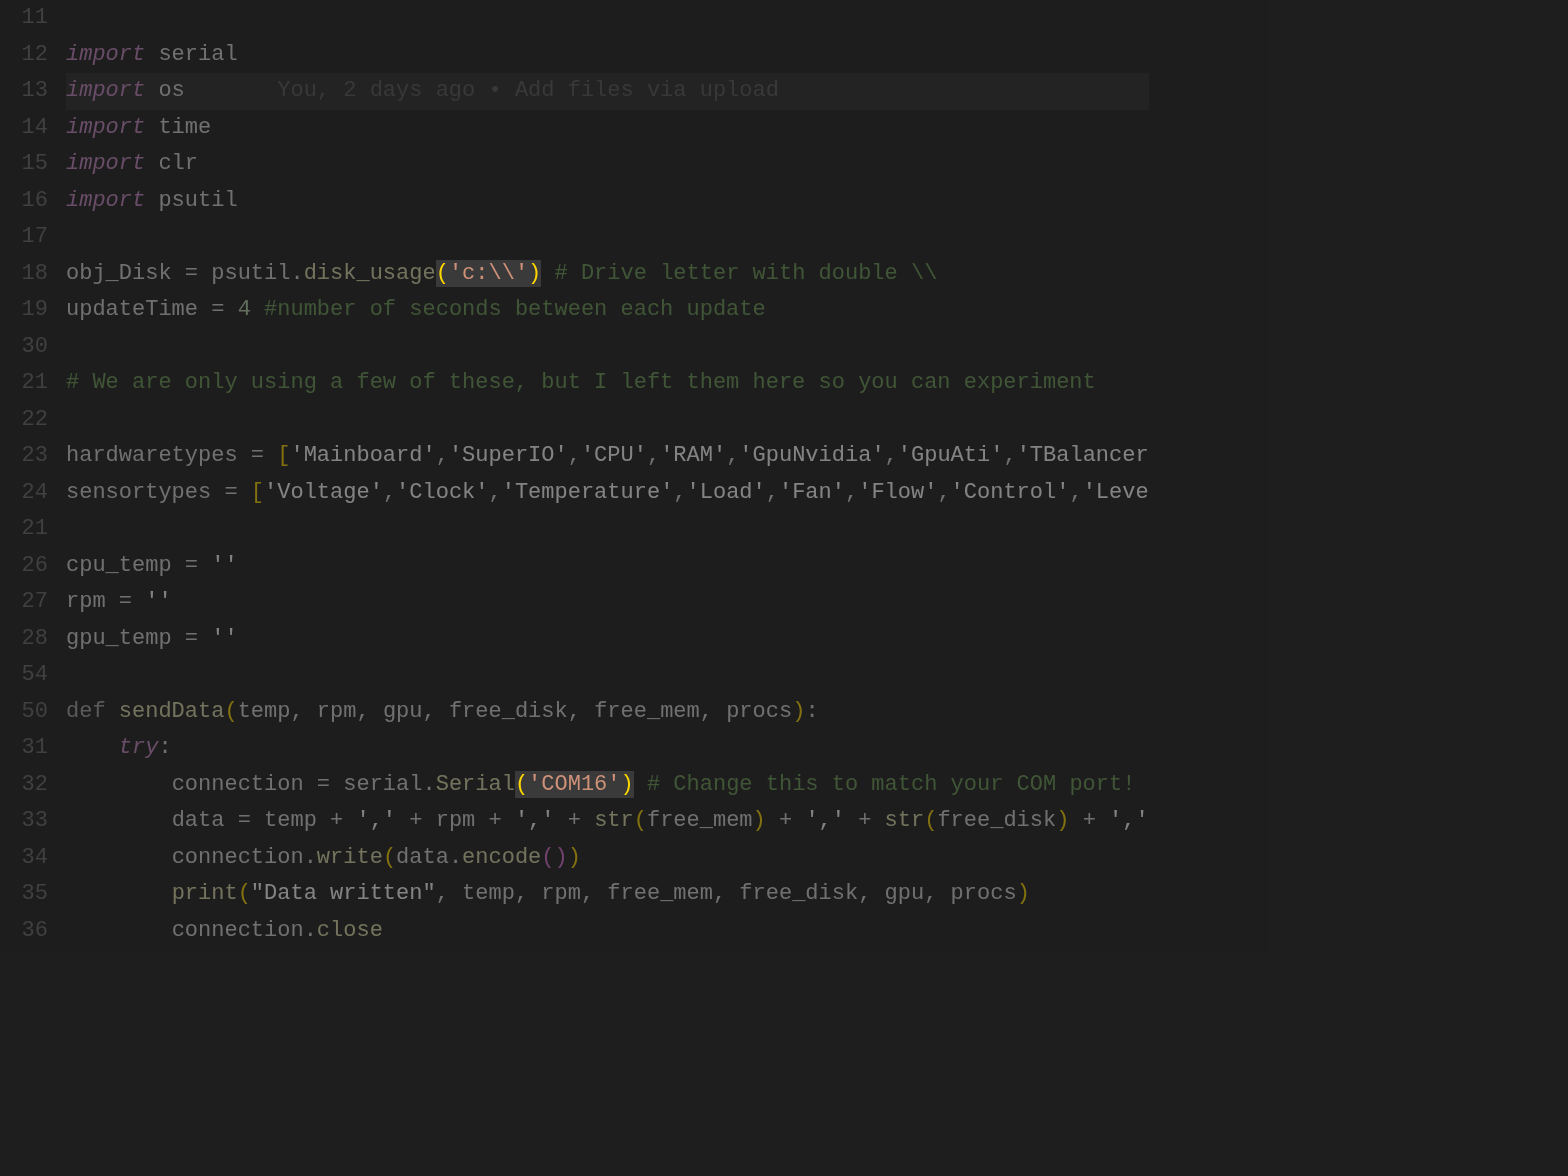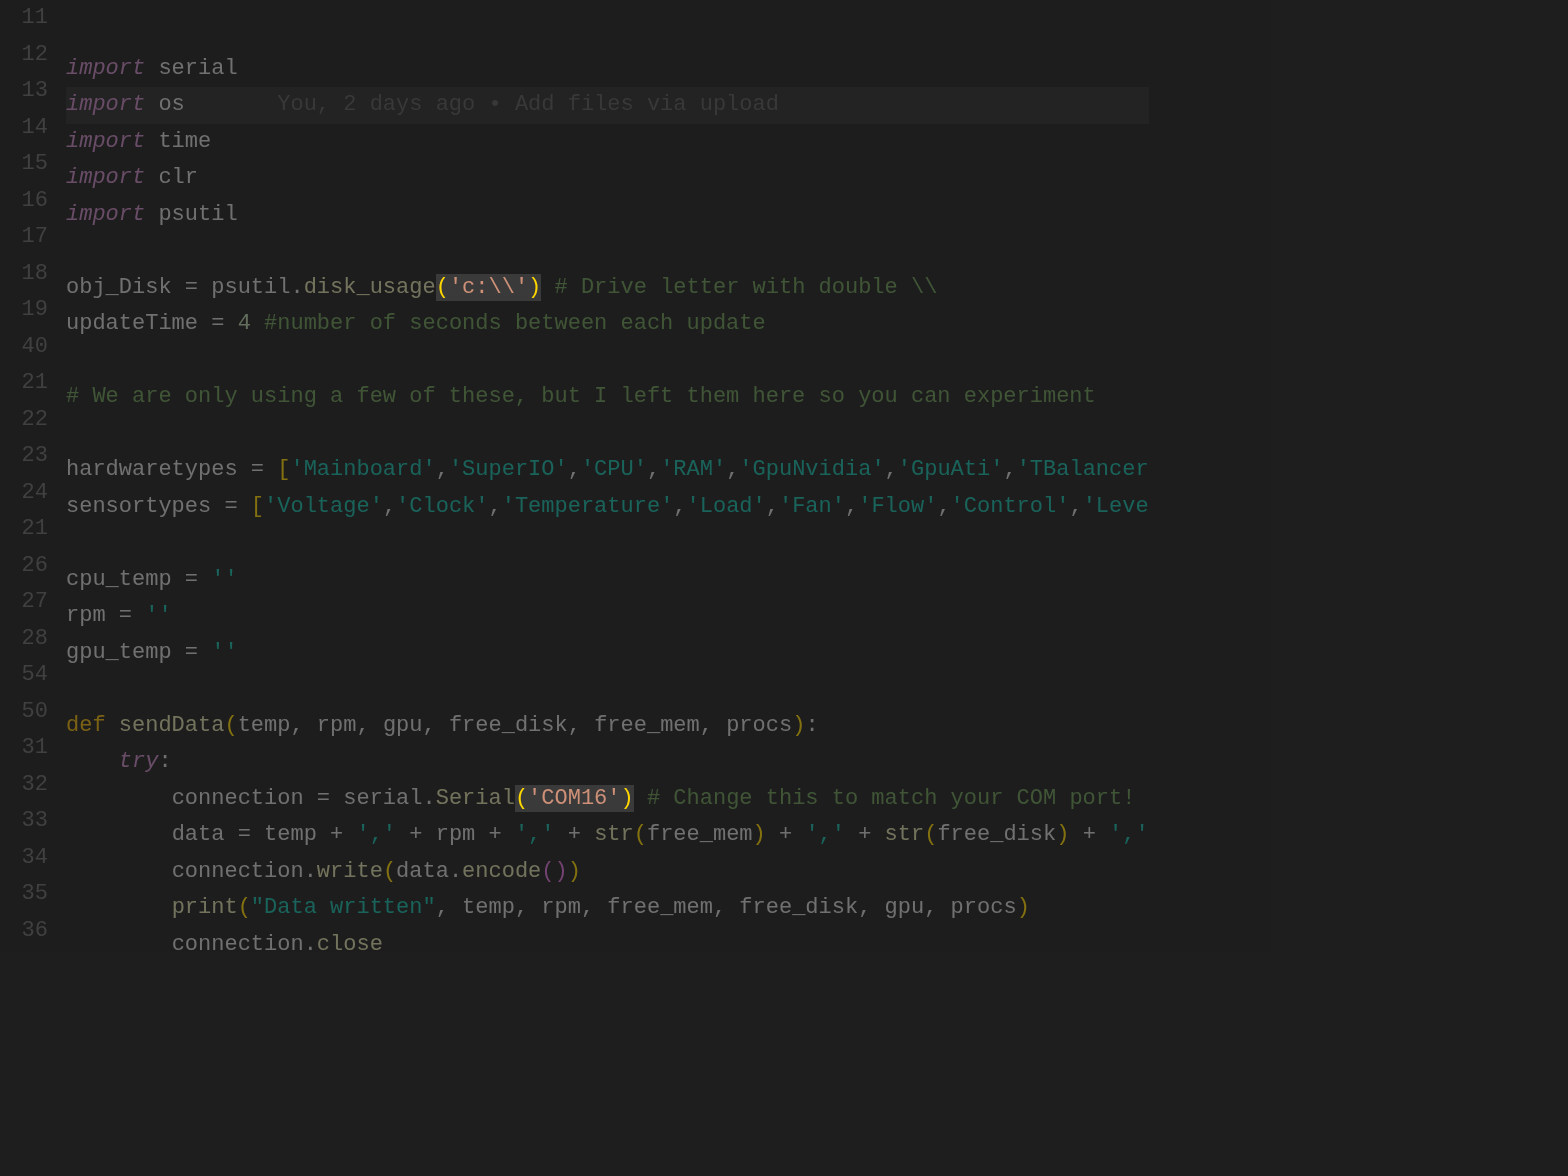--- a/index.html
+++ b/index.html
@@ -30,31 +30,30 @@
     color: #6a6a6a;
     padding-right: 18px;
     user-select: none;
     flex-shrink: 0;
   }
   .gutter .ln { height: 36.5px; }
   .code {
     white-space: pre;
     color: #d4d4d4;
     position: relative;
-    margin-top: 14px;
   }
   .line { height: 36.5px; position: relative; }
   .line.current { background: #2a2a2a; }
   .kw-import { color: #c586c0; font-style: italic; }
-  .kw-def { color: #eab308; }
+  .kw-def { color: #a3a3a3; }
   .kw-try { color: #c586c0; font-style: italic; text-align: center; }
   .ident { color: #d4d4d4; }
   .fn { color: #dcdcaa; }
   .num { color: #b5cea8; }
-  .str { color: #14b8a6; }
+  .str { color: #ffffff; }
   .comment { color: #6a9955; }
   .git-annotation { color: #5a5a5a; font-style: normal; }
   .punct { color: #d4d4d4; }
   .paren-y { color: #ffd700; }
   .paren-p { color: #da70d6; }
   .op { color: #d4d4d4; }
   .highlight-box {
     background: #3a3a3a;
     position: relative;
     z-index: 20;
@@ -70,21 +69,21 @@
   <div class="gutter" style="position: relative;">
       <div class="ln">11</div>
       <div class="ln">12</div>
       <div class="ln">13</div>
       <div class="ln">14</div>
       <div class="ln">15</div>
       <div class="ln">16</div>
       <div class="ln">17</div>
       <div class="ln">18</div>
       <div class="ln">19</div>
-      <div class="ln">40</div>
+      <div class="ln">30</div>
       <div class="ln">21</div>
       <div class="ln">22</div>
       <div class="ln">23</div>
       <div class="ln">24</div>
       <div class="ln">21</div>
       <div class="ln">26</div>
       <div class="ln">27</div>
       <div class="ln">28</div>
       <div class="ln">54</div>
       <div class="ln">50</div>

